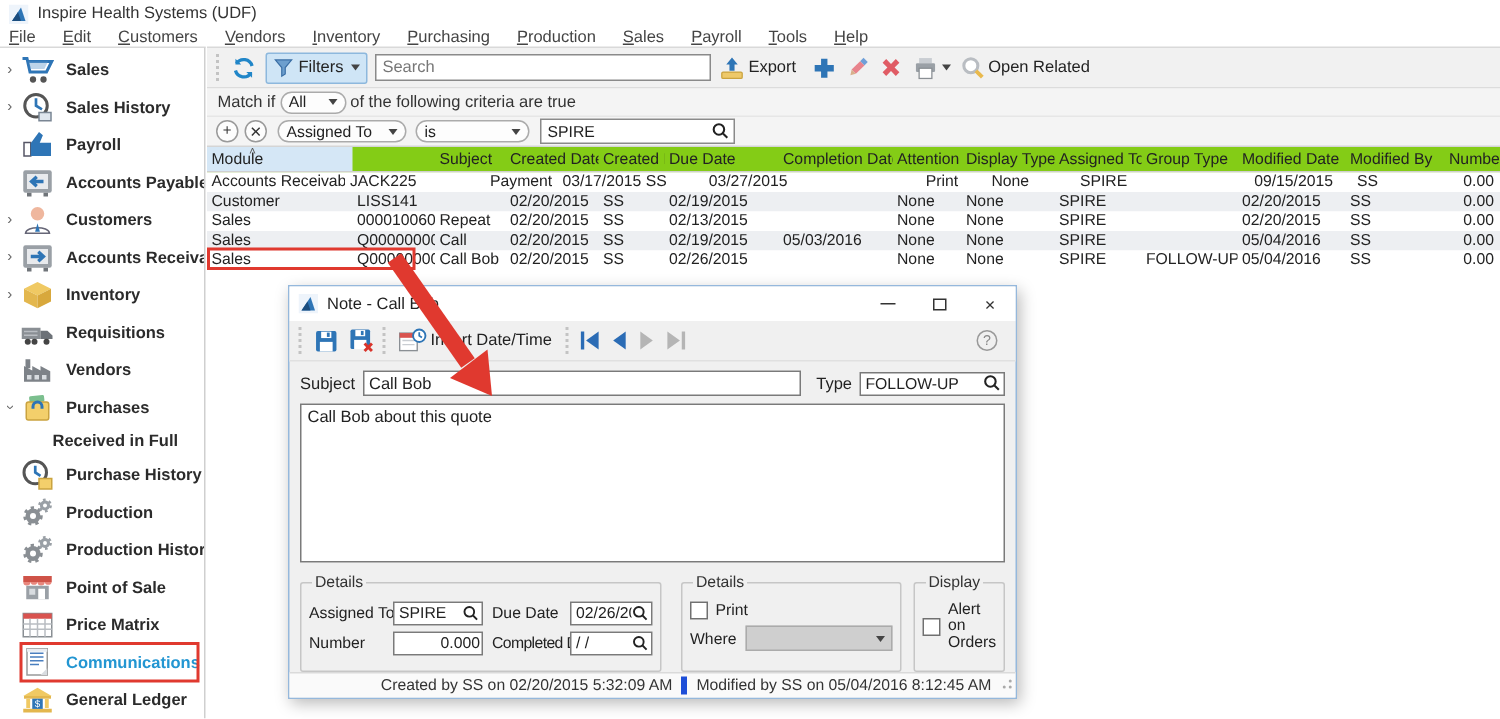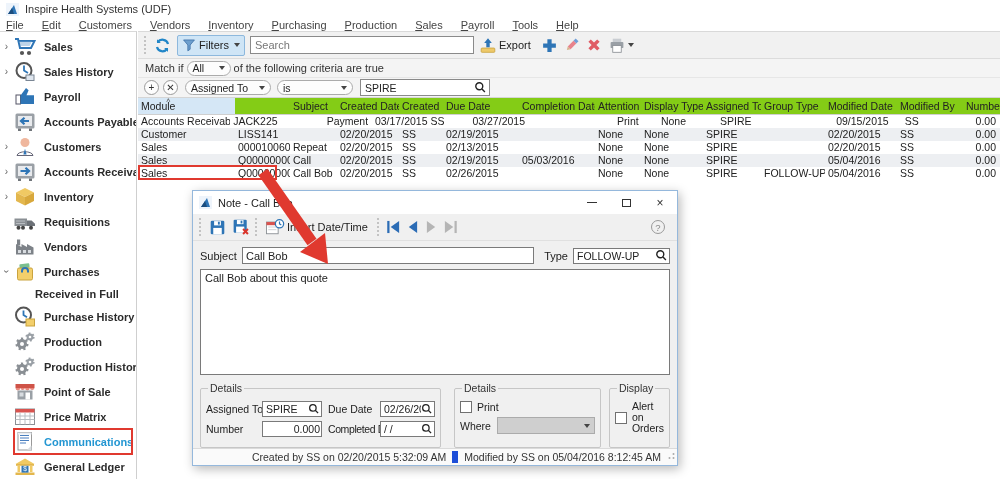--- a/index.html
+++ b/index.html
@@ -83,21 +83,21 @@
   legend { font-size:10.5px; color:#333; padding:0 2px; margin-left:2px; }
   .f-details { width:234px; }
   .f-reports { width:138px; margin-left:13px; }
   .f-display { width:84px; margin-left:8px; }
   .frow { display:flex; align-items:center; margin-top:4px; }
   .frow .dlg-label { font-size:10.5px; }
   .chk { width:12px; height:12px; border:1px solid #707070; background:#fff; display:inline-block; margin-right:5px; flex:0 0 12px; }
   .sel-disabled { width:98px; height:17px; background:#cfcfcf; border:1px solid #ababab; display:flex; align-items:center; justify-content:flex-end; padding:0 4px; margin-left:6px; }
   .dlg-status { position:absolute; left:0; right:0; bottom:0; height:17px; background:#fafafa; border-top:1px solid #dadada; display:flex; align-items:center; justify-content:flex-end; font-size:10.5px; color:#333; }
   .dlg-status .seg { padding:0 6px; }
-  .dlg-status .seg.first { border-right:6px solid #1d4ed8; }
+  .dlg-status .seg.first { border-right:4px solid #1d4ed8; }
   .dlg-status .sizegrip { width:8px; height:10px; margin-right:2px; }
 
   .overlay { position:absolute; left:0; top:0; width:1000px; height:479px; pointer-events:none; z-index:9; }
 </style>
 </head>
 <body>
 
 <div id="app">
 
   <div class="titlebar">
@@ -385,20 +385,27 @@
             <path d="M3 6l3-3 4 4 4-4 3 3-4 4 4 4-3 3-4-4-4 4-3-3 4-4z" fill="#e05c65"></path>
           </svg>
       </span>
       <span class="tbtn">
         <svg width="18" height="17" viewBox="0 0 20 20">
             <rect x="5" y="2" width="10" height="4" fill="#c9cdd2"></rect>
             <rect x="2.5" y="6" width="15" height="7" rx="1" fill="#9aa0a6"></rect>
             <rect x="5" y="10" width="10" height="8" fill="#fff" stroke="#8a8f94"></rect>
           </svg>
         <span class="caret"></span>
+      </span>
+      <span class="tbtn">
+        <svg width="17" height="17" viewBox="0 0 20 20">
+            <circle cx="8.5" cy="8" r="5.5" fill="#fff" stroke="#b9bdc2" stroke-width="2.4"></circle>
+            <path d="M12.5 12l5 5" stroke="#e9b94d" stroke-width="3"></path>
+          </svg>
+        <span class="tlabel">Open Related</span>
       </span>
     </div>
 
     <div class="filterrow1">
       <span>Match if</span>
       <span class="pill" style="width:44px;">
         <span>All</span>
           <span class="caret"></span>
       </span>
       <span>of the following criteria are true</span>

